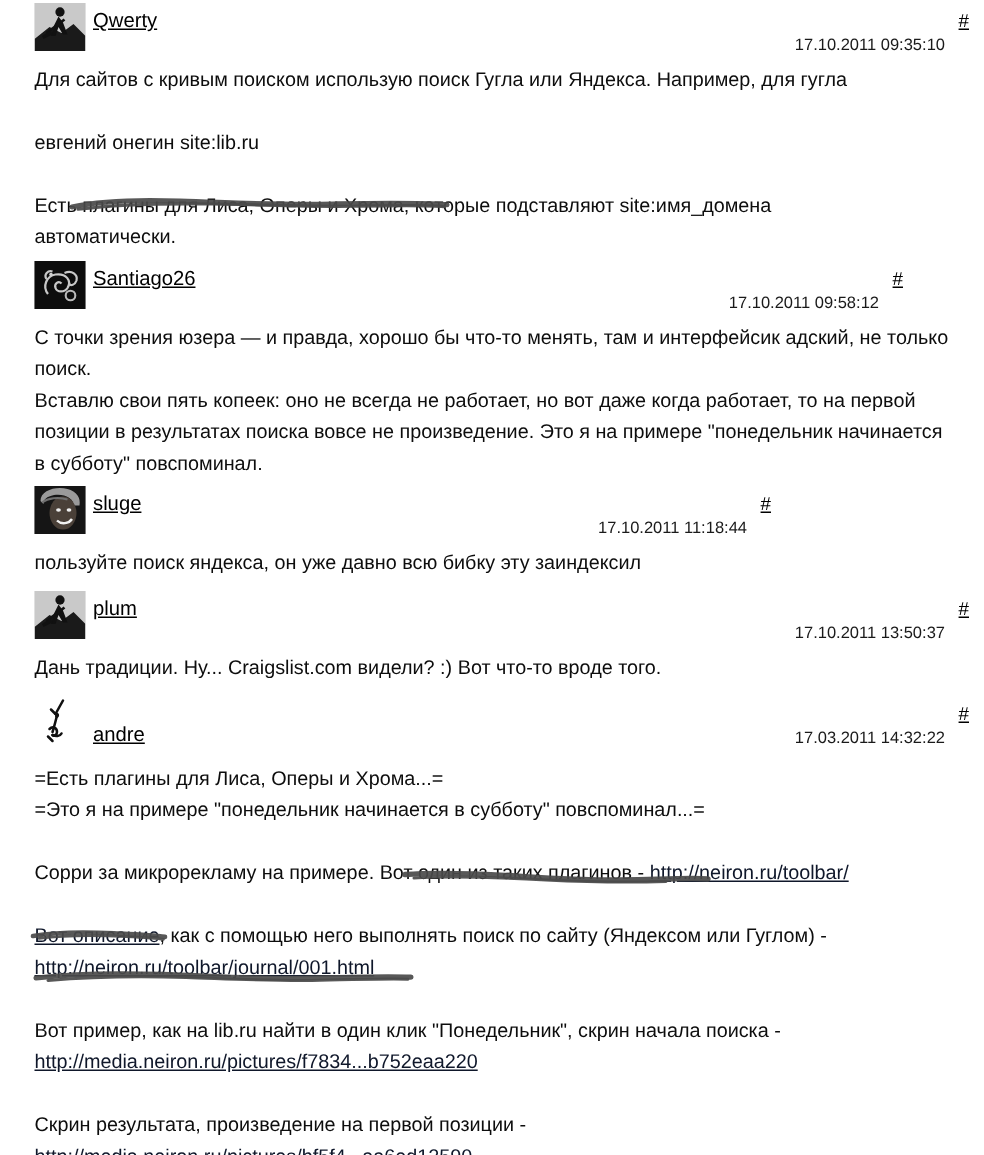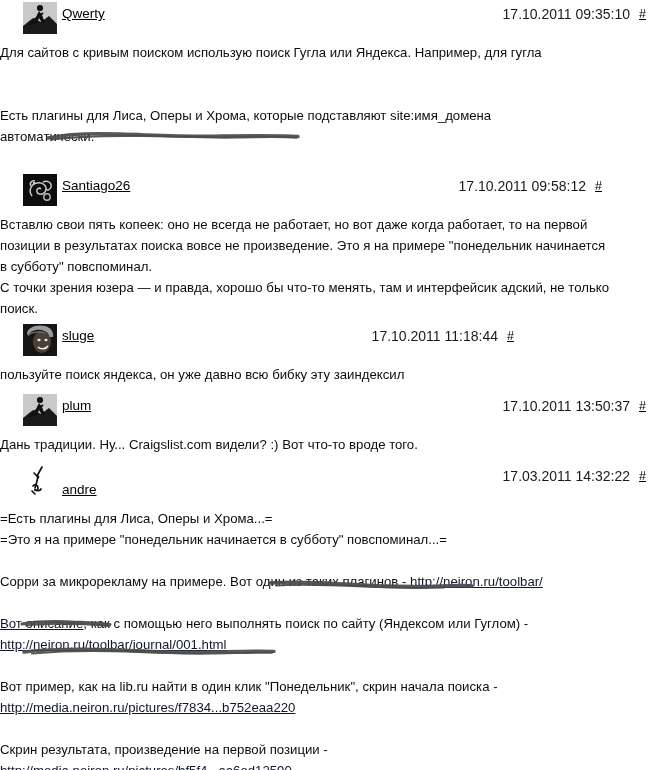--- a/index.html
+++ b/index.html
@@ -47,22 +47,22 @@
     color: #000;
     text-decoration: underline;
     cursor: pointer;
     white-space: nowrap;
     text-align: center;
   }
 
   .timestamp {
     position: absolute;
     right: 26px;
-    top: 6px;
-    font-size: 14px;
+    top: 22px;
+    font-size: 11px;
     line-height: 16px;
     color: #1a1a1a;
     white-space: nowrap;
     letter-spacing: 0px;
   }
   .permalink {
     position: absolute;
     right: 10px;
     top: 6px;
     font-size: 12.5px;
@@ -71,20 +71,21 @@
     text-decoration: underline;
     cursor: pointer;
   }
 
   
   .post-body {
     position: relative;
     font-size: 13.2px;
     line-height: 21px;
     color: #0d0d0d;
+    padding-left: 23px;
     padding-right: 12px;
   }
   .post-body p {
     margin: 0;
   }
   .para-gap { height: 21px; }
   .link {
     color: #0f172a;
     text-decoration: underline;
     cursor: pointer;
@@ -126,20 +127,21 @@
       </svg>
     </div>
     <span class="author-link">Qwerty</span>
     <span class="timestamp">17.10.2011 09:35:10</span>
     <span class="permalink">#</span>
   </div>
 
   <div class="post-body" style="position:absolute; left:0; top:42px; width:621px;">
     <p>Для сайтов с кривым поиском использую поиск Гугла или Яндекса. Например, для гугла</p>
     <div class="para-gap"></div>
+    <p>евгений онегин site:lib.ru</p>
     <div class="para-gap"></div>
     <p style="width:576px;">Есть плагины для Лиса, Оперы и Хрома, которые подставляют site:имя_домена автоматически.</p>
   </div>
 
   <svg class="scribble" style="left:46px; top:130px;" width="262" height="14" viewBox="0 0 262 14">
     <path d="M2 8 C20 4, 46 3, 74 4 C108 5, 140 7, 176 6 C206 5.5, 232 5, 252 6.5" stroke-width="3.4"></path>
     <path d="M6 9.5 C30 6.5, 60 5.5, 96 6 C130 6.5, 160 8, 190 7.5 C216 7, 238 6.5, 250 7.8" stroke-width="2.1" opacity=".55"></path>
   </svg>
 
   <div class="post-header" style="position:absolute; left:0; top:172px; width:612px;">
@@ -154,22 +156,22 @@
         <circle cx="24" cy="23" r="3.2" stroke="#b9b9b9" stroke-width="1.4" fill="none"></circle>
         <circle cx="11" cy="9" r="1.2" fill="#d0d0d0"></circle>
       </svg>
     </div>
     <span class="author-link">Santiago26</span>
     <span class="timestamp">17.10.2011 09:58:12</span>
     <span class="permalink">#</span>
   </div>
 
   <div class="post-body" style="position:absolute; left:0; top:214px; width:640px;">
+    <p style="width:612px;">С точки зрения юзера — и правда, хорошо бы что-то менять, там и интерфейсик адский, не только поиск.</p>
     <p style="width:612px;">Вставлю свои пять копеек: оно не всегда не работает, но вот даже когда работает, то на первой позиции в результатах поиска вовсе не произведение. Это я на примере "понедельник начинается в субботу" повспоминал.</p>
-    <p style="width:612px;">С точки зрения юзера — и правда, хорошо бы что-то менять, там и интерфейсик адский, не только поиск.</p>
   </div>
 
   <div class="post-header" style="position:absolute; left:0; top:322px; width:524px;">
     <div class="avatar av-dark">
       <svg width="34" height="32" viewBox="0 0 34 32" aria-hidden="true">
         <rect x="0" y="0" width="34" height="32" fill="#151515"></rect>
         <path d="M4 10 C4 3, 14 0, 22 2 C28 3.5, 31 8, 30 13 L26 13 C26 8, 20 5, 13 6 C8 7, 6 9, 6 12 Z" fill="#9a9a9a"></path>
         <ellipse cx="19" cy="18" rx="9" ry="11" fill="#4a4038"></ellipse>
         <ellipse cx="16" cy="16" rx="1.6" ry="1.2" fill="#eee"></ellipse>
         <ellipse cx="23" cy="16" rx="1.6" ry="1.2" fill="#eee"></ellipse>

